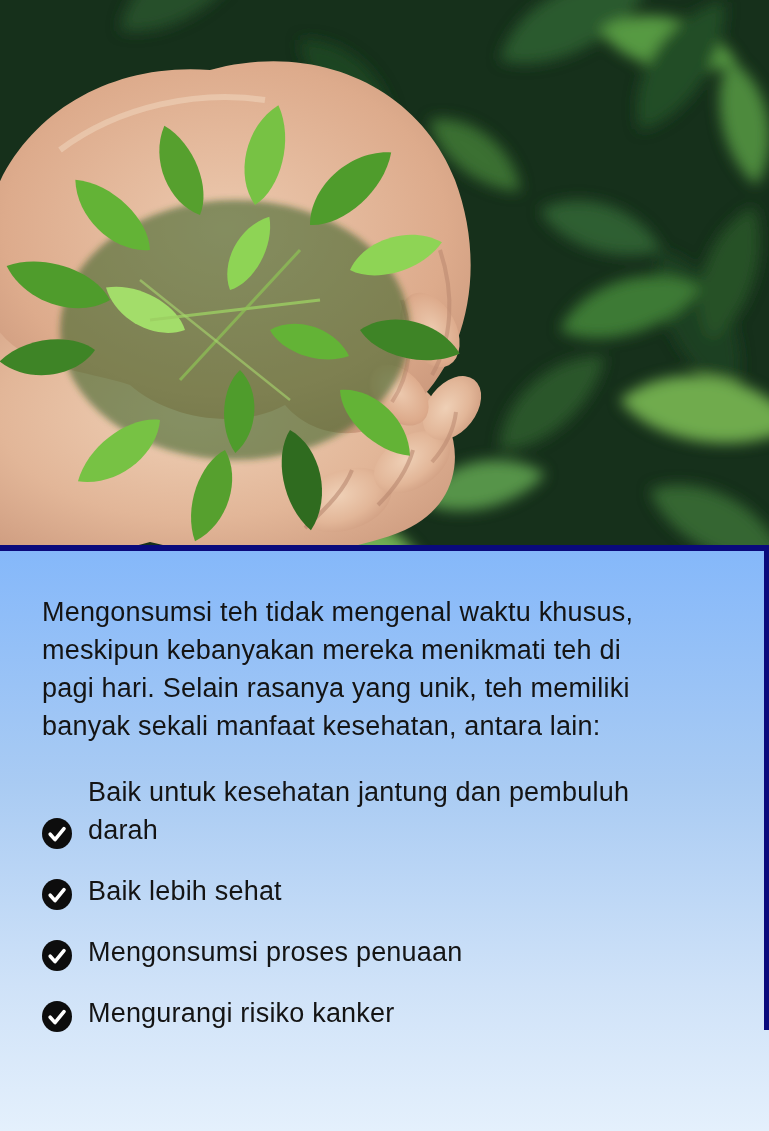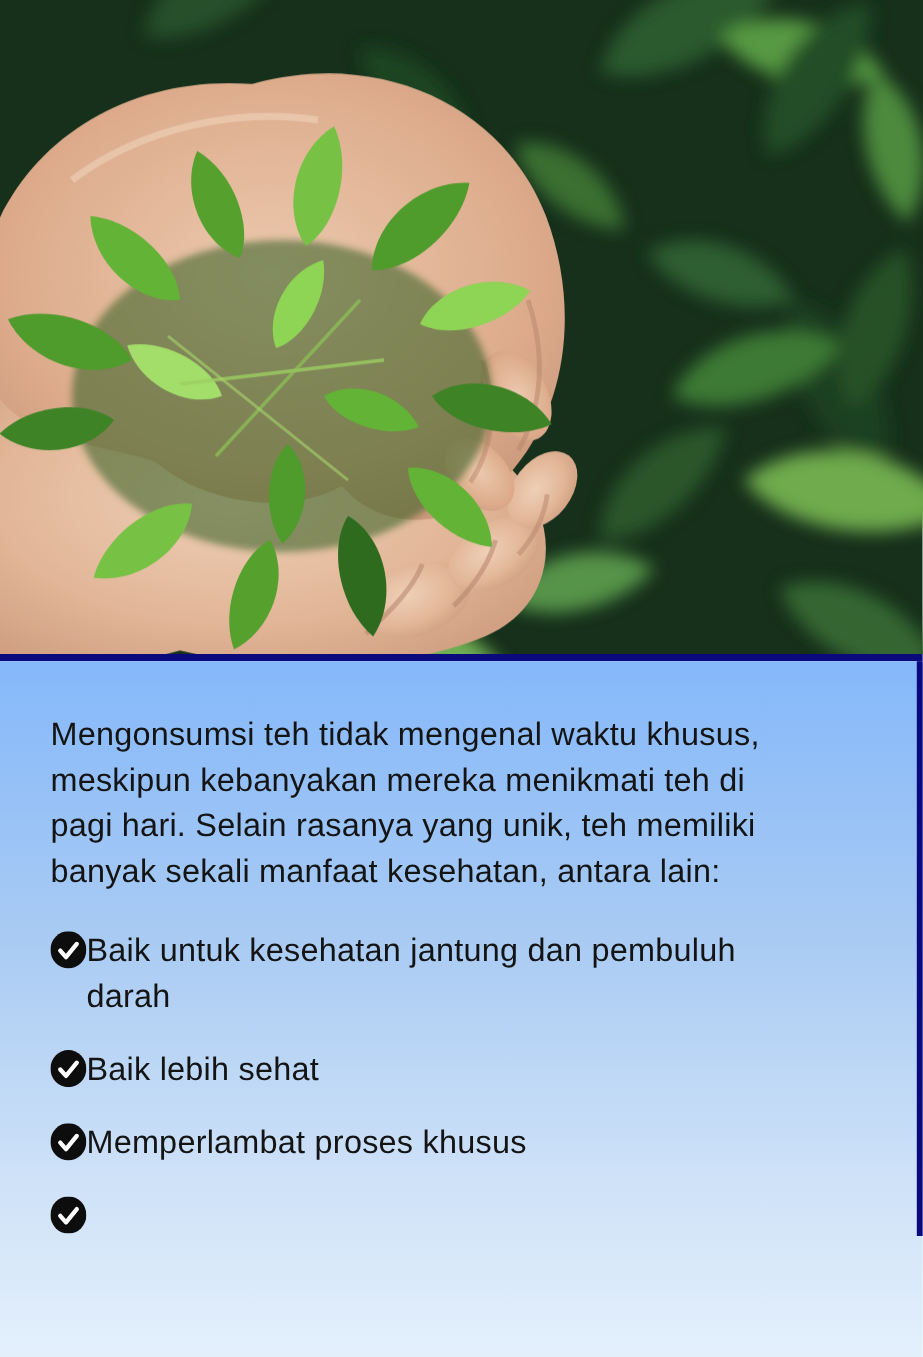--- a/index.html
+++ b/index.html
@@ -21,21 +21,21 @@
   .panel .edge-strip {
     position:absolute; top:0; right:0; width:5px; height:479px; background:#0a0a7c;
   }
 
   .intro {
     font-size:27px; line-height:38px; white-space:pre-line; letter-spacing:0.2px;
   }
 
   .benefits { list-style:none; margin-top:28px; }
   .benefit {
-    display:flex; align-items:flex-start; 
+    display:flex; align-items:flex-end; gap:16px;
     margin-bottom:23px;
   }
   .benefit .bullet {
     flex:0 0 auto; width:30px; height:31px; margin-top:3px;
   }
   .benefit .bullet svg { display:block; width:30px; height:31px; }
   .benefit .label {
     font-size:27px; line-height:38px; white-space:pre-line; letter-spacing:0.2px;
   }
 </style>
@@ -169,26 +169,27 @@
         </span>
         <span class="label">Baik lebih sehat</span>
       </li>
       <li class="benefit">
         <span class="bullet">
           <svg viewBox="0 0 30 31">
               <ellipse cx="15" cy="15.5" rx="15" ry="15.5" fill="#0d0d0d"></ellipse>
               <path d="M8.2 16.2 L13 21.6 L22 10.6" stroke="#ffffff" stroke-width="3.6" fill="none" stroke-linecap="round" stroke-linejoin="round"></path>
             </svg>
         </span>
-        <span class="label">Memperlambat proses khusus</span>
+        <span class="label">Mengonsumsi proses penuaan</span>
       </li>
       <li class="benefit">
         <span class="bullet">
           <svg viewBox="0 0 30 31">
               <ellipse cx="15" cy="15.5" rx="15" ry="15.5" fill="#0d0d0d"></ellipse>
               <path d="M8.2 16.2 L13 21.6 L22 10.6" stroke="#ffffff" stroke-width="3.6" fill="none" stroke-linecap="round" stroke-linejoin="round"></path>
             </svg>
         </span>
+        <span class="label">Mengurangi risiko kanker</span>
       </li>
     </ul>
   </div>
 
 </div>
 
 </body></html>

